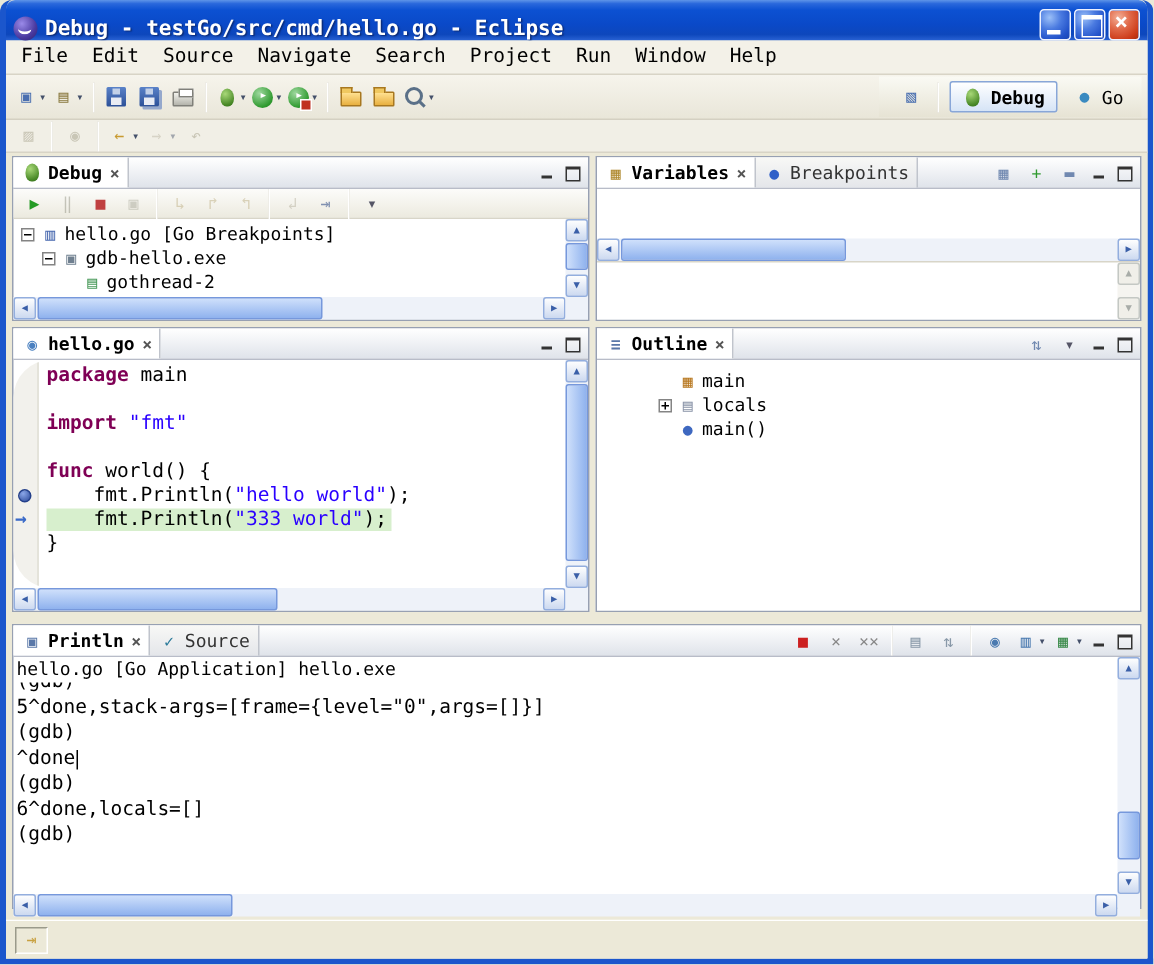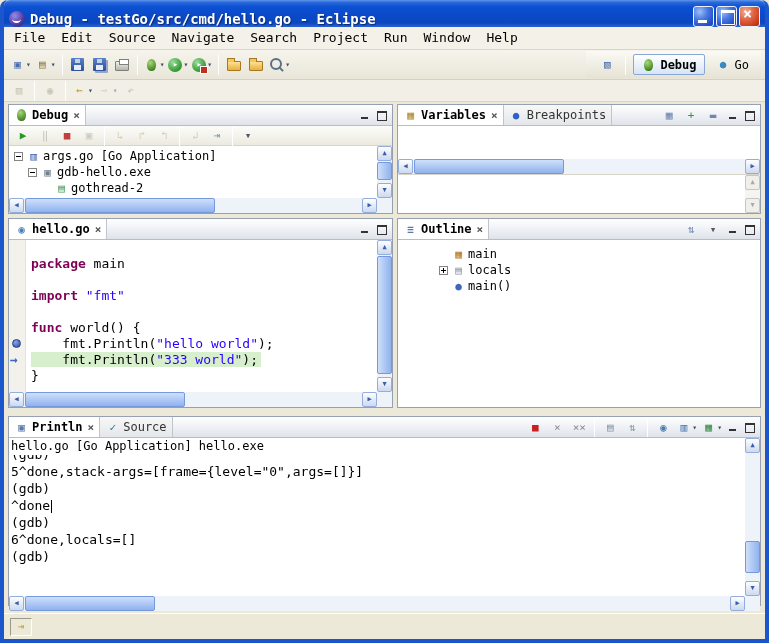--- a/index.html
+++ b/index.html
@@ -103,21 +103,21 @@
   .exp { width:9px; height:9px; border:1px solid #848484; background:#fff; position:relative;
     flex:none; margin:0 3px; }
   .exp::before { content:""; position:absolute; left:1px; right:1px; top:3px; height:1px; background:#000; }
   .exp.plus::after { content:""; position:absolute; top:1px; bottom:1px; left:3px; width:1px; background:#000; }
   .exp.hidden { visibility:hidden; }
   .tree-label { margin-left:2px; }
 
   
   .code-area { position:absolute; left:0; top:0; right:15px; bottom:15px; overflow:hidden;
     background:linear-gradient(90deg,#f2f1ec 0 16px,#e4e3da 16px 17px,#ffffff 17px);
-    padding-top:16px; font-size:13px; }
+    padding-top:3px; font-size:13px;border-radius:25px; }
   .code-line { min-height:16px; line-height:16px; white-space:pre; position:relative; padding-left:22px; }
   .code-text.hl { background:var(--debug_line,#d7efcd); padding-right:3px; }
   .c-kw { color:var(--keyword,#7f0055); font-weight:bold; }
   .c-str { color:var(--string,#2a00ff); }
   .bp-dot { position:absolute; left:3px; top:3px; width:9px; height:9px; border-radius:50%;
     background:radial-gradient(circle at 35% 30%,#8aa6e8,#2c4a9a); border:1px solid #24408a; }
   .ip-arrow { position:absolute; left:1px; top:0; color:#3a6ac8; font-weight:bold; font-size:13px; }
 
   
   .console-body { position:relative; }
@@ -316,21 +316,21 @@
           <span class="tbtn">
             <span class="icon i-view-menu" style="color: rgb(85, 85, 102);">▾</span>
           </span>
         </div>
       <div class="view-body" style="height:67px;">
         <div class="tree" id="debug-tree" style="margin-right:15px;">
             <div class="tree-row">
               <span class="indent" style="width: 0px;"></span>
               <span class="exp"></span>
               <span class="icon i-launch-config" style="color: rgb(74, 106, 176);">▥</span>
-              <span class="tree-label">args.go [Go Application]</span>
+              <span class="tree-label">hello.go [Go Breakpoints]</span>
             </div>
             <div class="tree-row">
               <span class="indent" style="width: 14px;"></span>
               <span class="exp"></span>
               <span class="icon i-process" style="color: rgb(112, 128, 144);">▣</span>
               <span class="tree-label">gdb-hello.exe</span>
             </div>
             <div class="tree-row">
               <span class="indent" style="width: 28px;"></span>
               <span class="exp hidden"></span>

